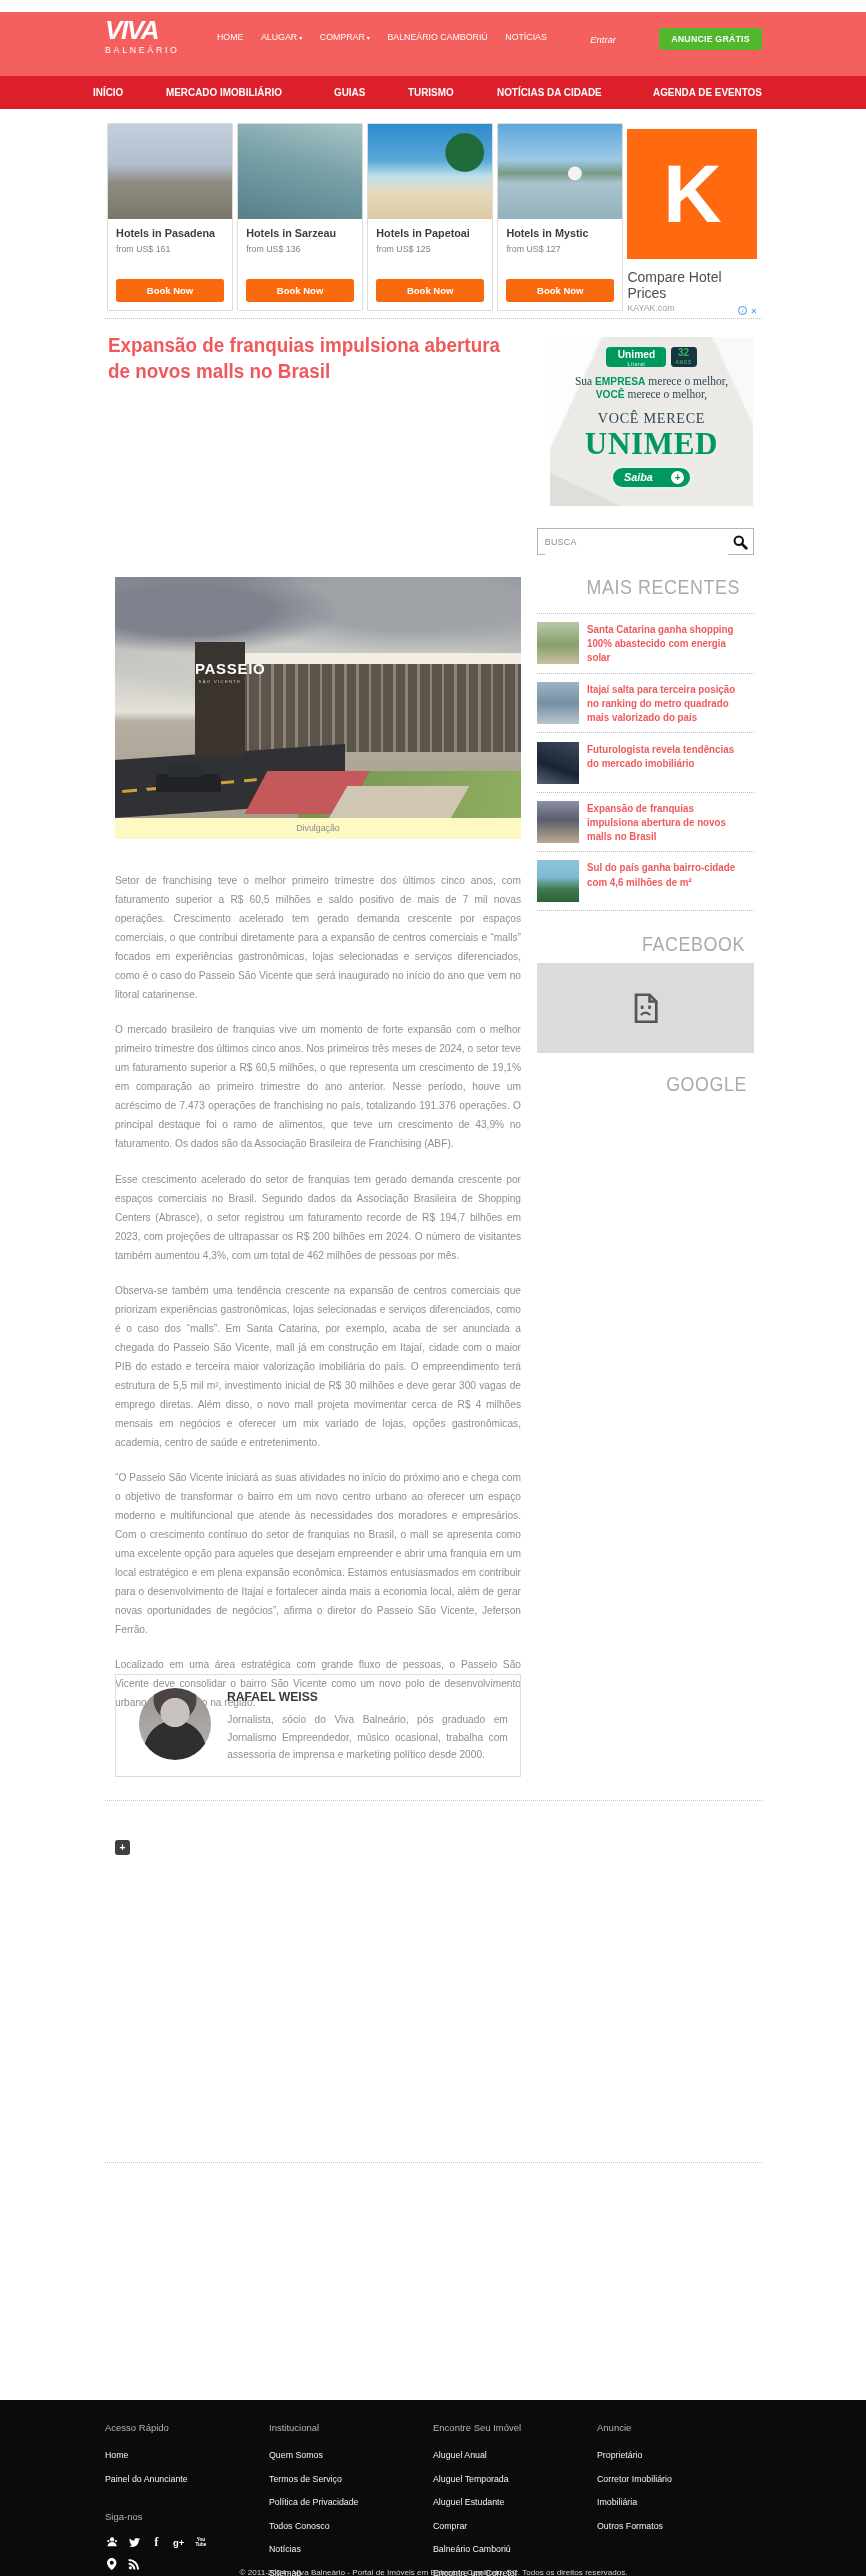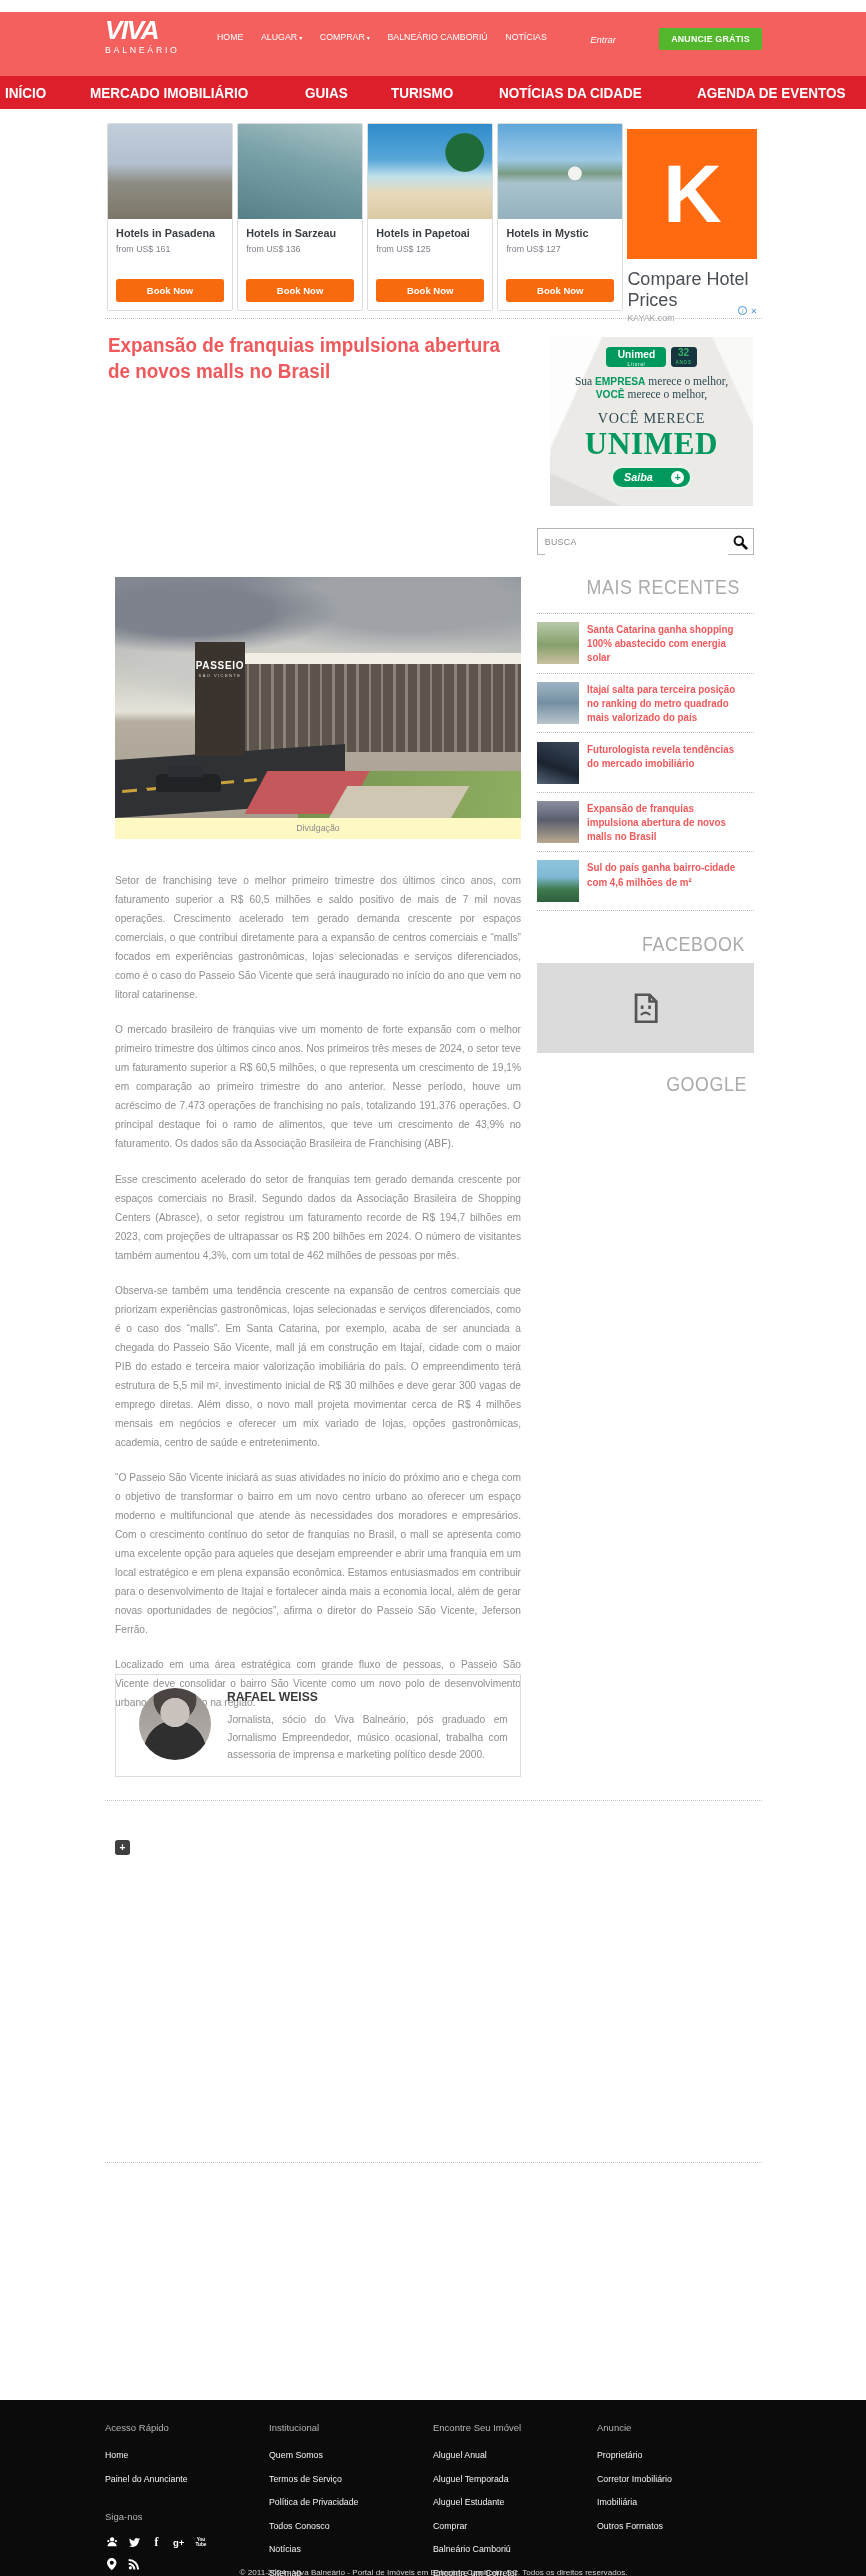--- a/index.html
+++ b/index.html
@@ -17,36 +17,36 @@
   .mainnav{position:absolute;left:112px;top:20.3px;display:flex;gap:17.6px;align-items:center}
   .mainnav a{color:#fff;font-size:8.8px;text-decoration:none;cursor:pointer;white-space:nowrap}
   .mainnav .caret{font-size:6.1px;margin-left:2px}
   .entrar{position:absolute;right:146px;top:22.3px;color:#fff;font-style:italic;font-size:9.5px;cursor:pointer}
   .cta{position:absolute;right:0;top:16.3px;background:#52B72C;color:#fff;font-weight:bold;font-size:8.8px;
        padding:6.1px 12.2px;border:none;border-radius:2px;cursor:pointer;letter-spacing:0.2px}
 
   
   .subnav{position:absolute;top:64px;left:0;width:867px;height:32.5px;background:#DD1F2B;display:flex;
           align-items:center;justify-content:center;gap:39px}
-  .subnav a{color:#fff;font-size:15px;font-weight:bold;text-decoration:none;cursor:pointer;white-space:nowrap}
+  .subnav a{color:#fff;font-size:11px;font-weight:bold;text-decoration:none;cursor:pointer;white-space:nowrap}
 
   
   .adrow{position:absolute;left:107px;top:111px;display:flex;gap:4.1px}
   .hotel-card{width:126px;height:188px;background:#fff;border:0.7px solid #dcdcdc;border-radius:1.4px;
               display:flex;flex-direction:column}
   .hotel-img{height:95px;width:100%}
   .hc-body{flex:1;padding:8.1px 8.1px 8.1px;display:flex;flex-direction:column}
   .hc-title{font-size:10.8px;font-weight:bold;color:#3a3f44}
   .hc-price{font-size:8.8px;color:#7d828a;margin-top:4.7px}
   .book{margin-top:auto;height:23px;background:#F96A0F;border:none;border-radius:2.7px;color:#fff;
         font-weight:bold;font-size:9.5px;cursor:pointer}
   .kayak{position:relative;width:130px;height:188px;margin-top:6.1px}
   .kayak-square{width:130px;height:130px;background:#FF690F;display:flex;align-items:center;justify-content:center}
   .kayak-k{color:#fff;font-size:81px;font-weight:bold;line-height:1}
-  .kayak-head{font-size:18px;color:#4a4f55;margin-top:9.5px}
+  .kayak-head{font-size:14px;color:#4a4f55;margin-top:9.5px}
   .kayak-dom{font-size:8.8px;color:#9aa0a6;margin-top:2px}
   .adchoices{position:absolute;right:0;bottom:1.4px;display:flex;gap:3.4px;align-items:center}
   .ad-i{width:8.8px;height:8.8px;border:1px solid #4a90d9;border-radius:50%;color:#4a90d9;font-size:6.1px;
         font-style:italic;display:flex;align-items:center;justify-content:center;cursor:pointer}
   .ad-x{color:#4a90d9;font-size:8.1px;cursor:pointer}
   .rule-dotted{position:absolute;left:105px;right:105px;border-top:0.7px dotted #c4c4c4}
 
   
   .headline{position:absolute;left:108px;top:321px;width:450px;color:#F0595B;font-size:20.3px;font-weight:bold;
             line-height:1.28;transform:scaleX(.93);transform-origin:left top}
@@ -100,21 +100,21 @@
     radial-gradient(ellipse 217px 61px at 18% 14%,#7d828c 0 40%,rgba(0,0,0,0) 70%),
     radial-gradient(ellipse 257px 74px at 72% 10%,#9fa3a8 0 40%,rgba(0,0,0,0) 72%),
     radial-gradient(ellipse 284px 88px at 45% 30%,#c9cac6 0 45%,rgba(0,0,0,0) 75%),
     linear-gradient(180deg,#848a95 0%,#aeb2b2 22%,#d3d2cb 45%,#e4e1d8 56%,#b5ad9f 60%,#a59d8e 100%)}
   .bldg{position:absolute;left:122px;top:87px;width:284px;height:88px;background:
     repeating-linear-gradient(90deg,#5d554c 0 9.5px,#8c847a 9.5px 12.2px),
     linear-gradient(180deg,#efe9dd 0 42%,#4e463e 42% 60%,#d9d2c4 60% 100%);}
   .bldg-top{position:absolute;left:122px;top:76px;width:284px;height:12.2px;background:#f3eee4}
   .sign{position:absolute;left:80px;top:65px;width:50px;height:114px;background:#3b332d;color:#fff;
         text-align:center;padding-top:17.6px}
-  .sign-t{font-size:10px;font-weight:bold;letter-spacing:0.7px}
+  .sign-t{font-size:15px;font-weight:bold;letter-spacing:0.7px}
   .sign-s{font-size:4.1px;letter-spacing:1.4px;margin-top:2.7px;color:#d8d2c8}
   .lawn{position:absolute;right:0;bottom:0;width:223px;height:47px;background:linear-gradient(100deg,#75934e,#8fae62)}
   .road{position:absolute;left:0;bottom:0;width:230px;height:58px;background:#303134;transform:skewY(-4deg);
         transform-origin:left bottom}
   .road-line{position:absolute;left:6.8px;bottom:31px;width:135px;height:3.4px;
         background:repeating-linear-gradient(90deg,#c9a23a 0 15px,rgba(0,0,0,0) 15px 24.4px);transform:rotate(-5deg)}
   .cross{position:absolute;left:141px;bottom:4.1px;width:102px;height:43px;background:#c4585a;transform:skewX(-28deg)}
   .walk{position:absolute;left:223px;bottom:0px;width:122px;height:32.5px;background:#cfc6b4;transform:skewX(-30deg)}
   .car{position:absolute;left:41px;bottom:26px;width:65px;height:17.6px;background:#202226;border-radius:5.4px 6.8px 2.7px 2.7px}
   .car:before{content:"";position:absolute;left:12.2px;top:-8.1px;width:35px;height:10.8px;background:#2a2d31;

